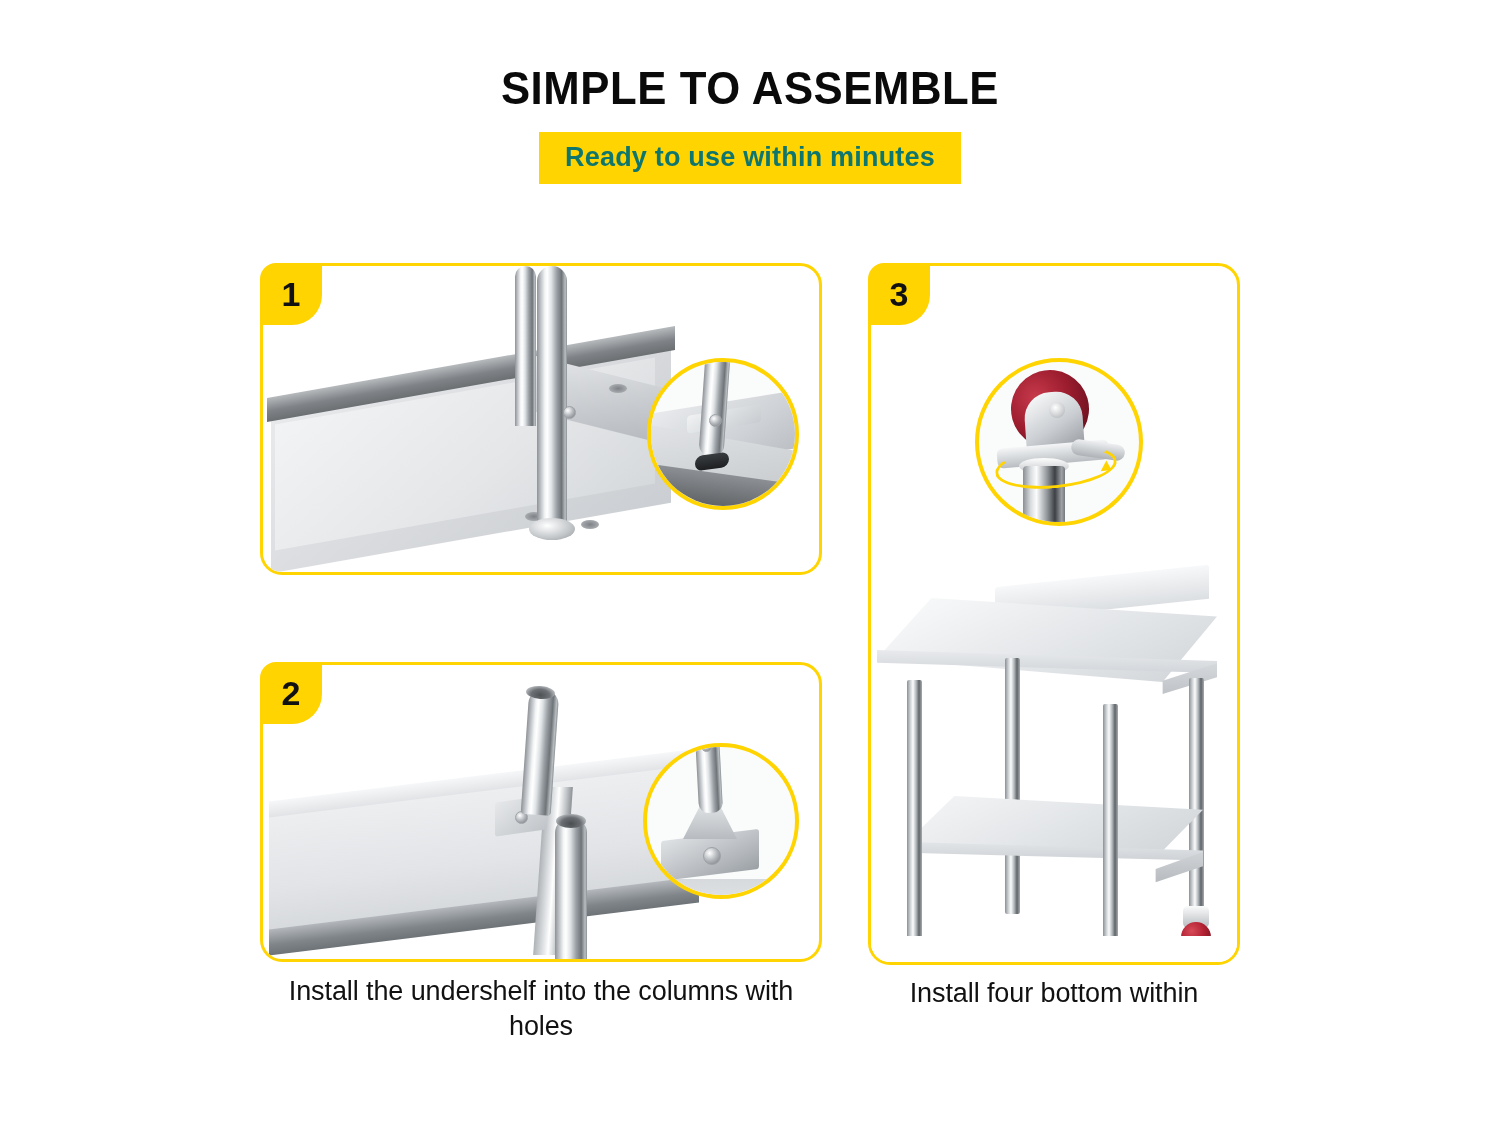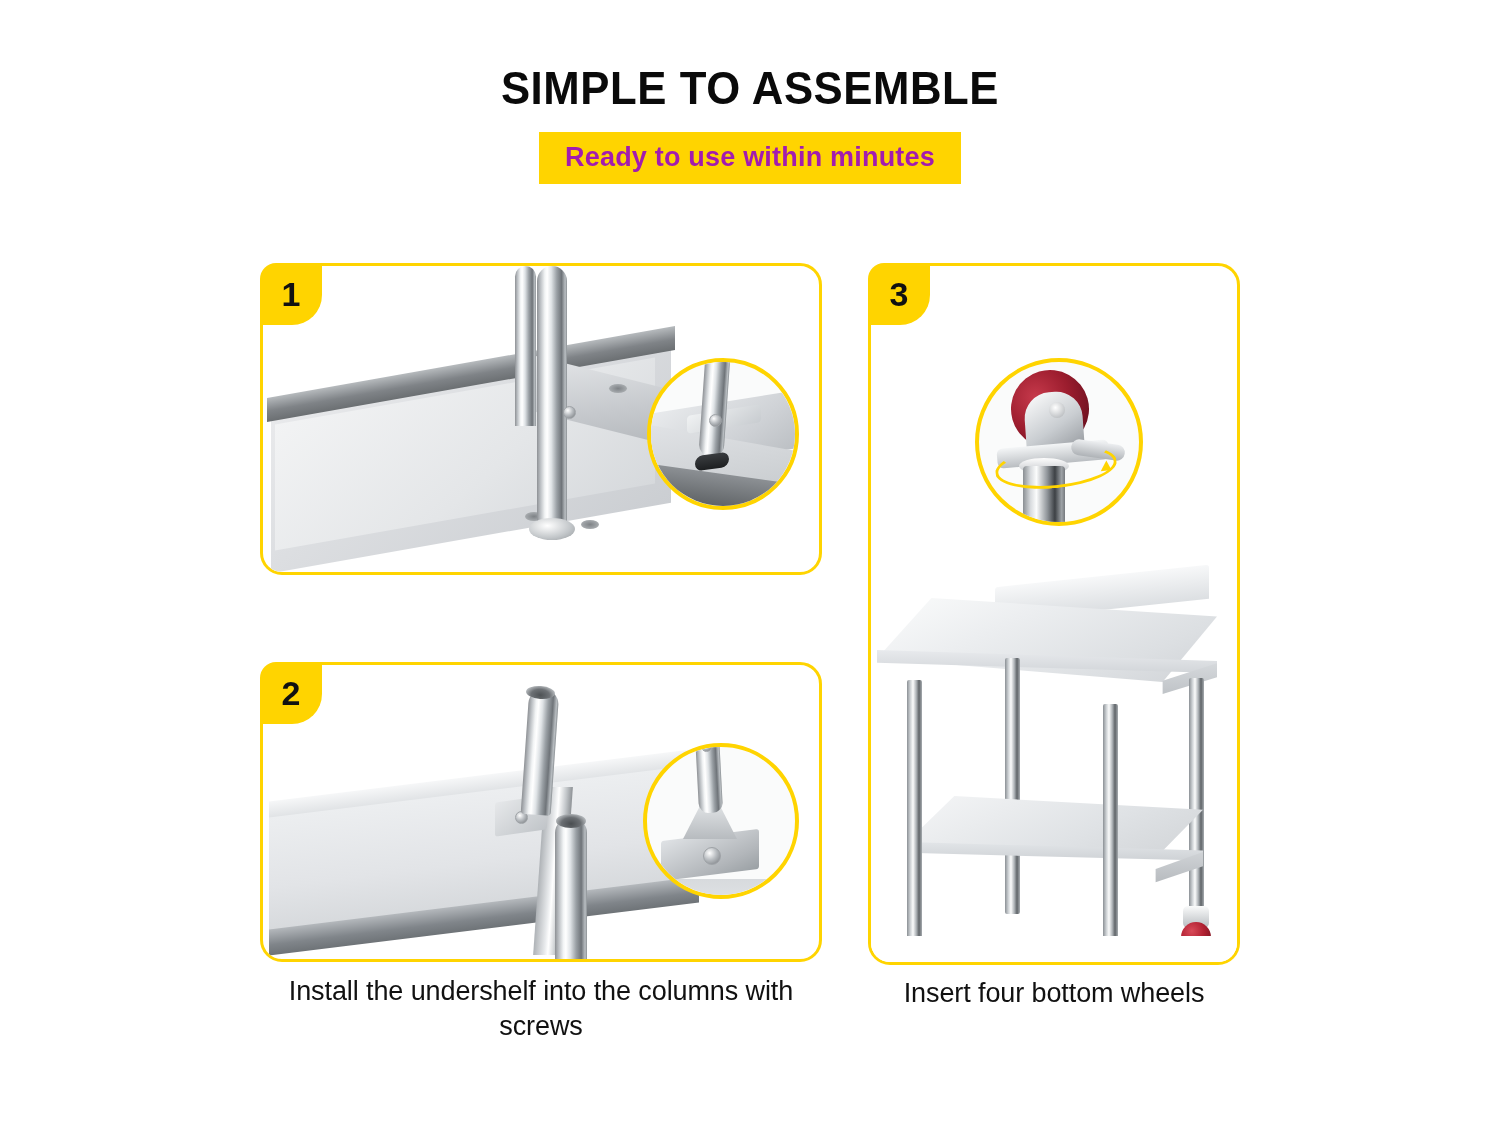--- a/index.html
+++ b/index.html
@@ -32,21 +32,21 @@
   }
 
   .subtitle-wrap {
     margin-top: 21px;
     display: flex;
     justify-content: center;
   }
 
   .subtitle-banner {
     background: #FFD400;
-    color: #a21caf;
+    color: #0f766e;
     font-size: 27px;
     font-weight: bold;
     padding: 10px 26px 12px 26px;
     line-height: 1.12;
     letter-spacing: 0.2px;
     white-space: nowrap;
   }
 
   
   .steps-area {
@@ -499,21 +499,21 @@
         <div class="c2-reflect"></div>
         <div class="c2-bracket"></div>
         <div class="c2-cone"></div>
         <div class="c2-tube chrome-tube"></div>
         <div class="screw-dot" style="left:60px; top:104px; width:18px; height:18px;"></div>
         <div class="screw-dot" style="left:58px; top:-2px; width:11px; height:11px;"></div>
       </div>
     </div>
   </div>
 
-  <div class="caption" id="cap-2">Install the undershelf into the columns with screws</div>
+  <div class="caption" id="cap-2">Install the undershelf into the columns with holes</div>
 
   <div class="panel" id="panel-3">
     <div class="badge">3</div>
 
     <div class="callout" style="left:104px; top:92px; width:168px; height:168px;">
       <div class="callout-art">
         <div class="c3-wheel"></div>
         <div class="c3-hub"></div>
         <div class="c3-yoke"></div>
         <div class="c3-yoke-hole"></div>
@@ -544,15 +544,15 @@
 
       <div class="caster caster-3">
         <div class="caster-bracket"></div>
         <div class="caster-wheel"></div>
       </div>
 
       <div class="photo-white-mask"></div>
     </div>
   </div>
 
-  <div class="caption" id="cap-3">Insert four bottom wheels</div>
+  <div class="caption" id="cap-3">Install four bottom within</div>
 
 </div>
 
 </body></html>

